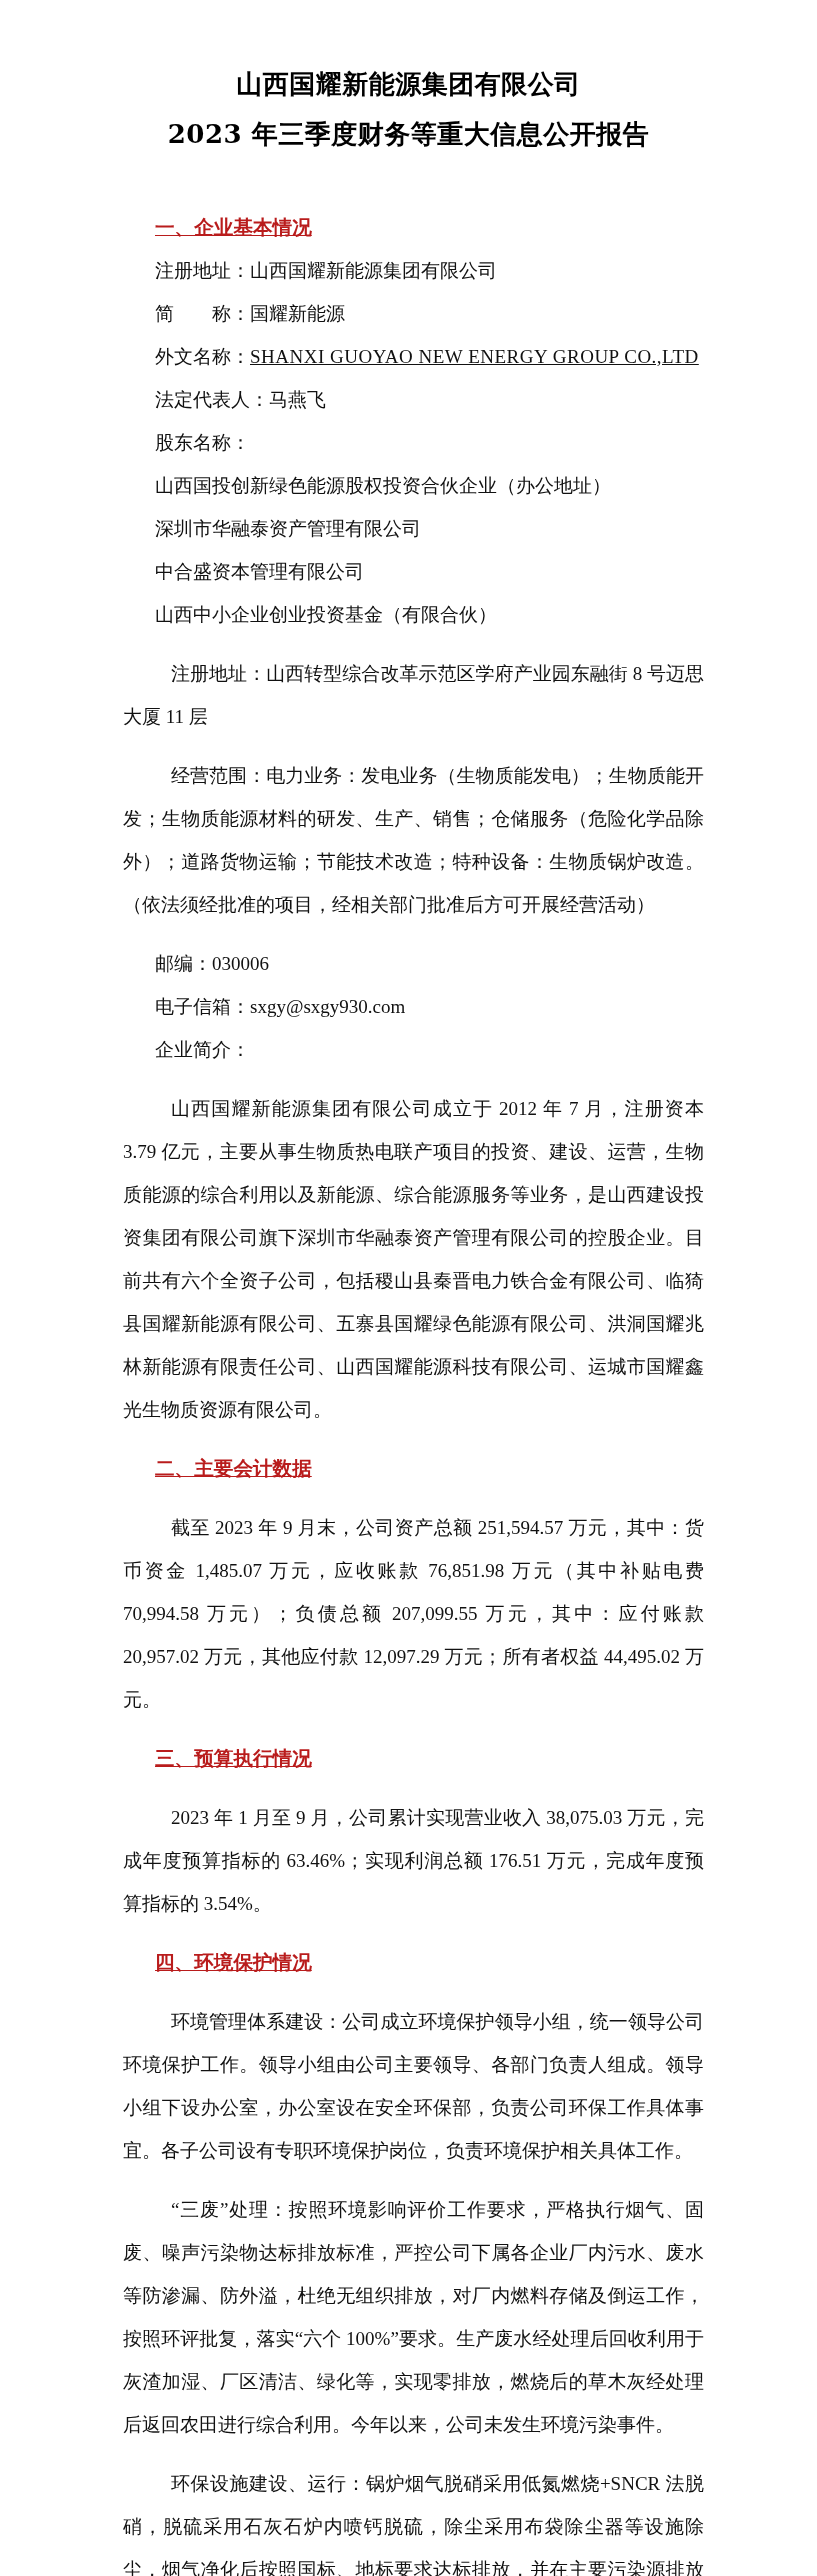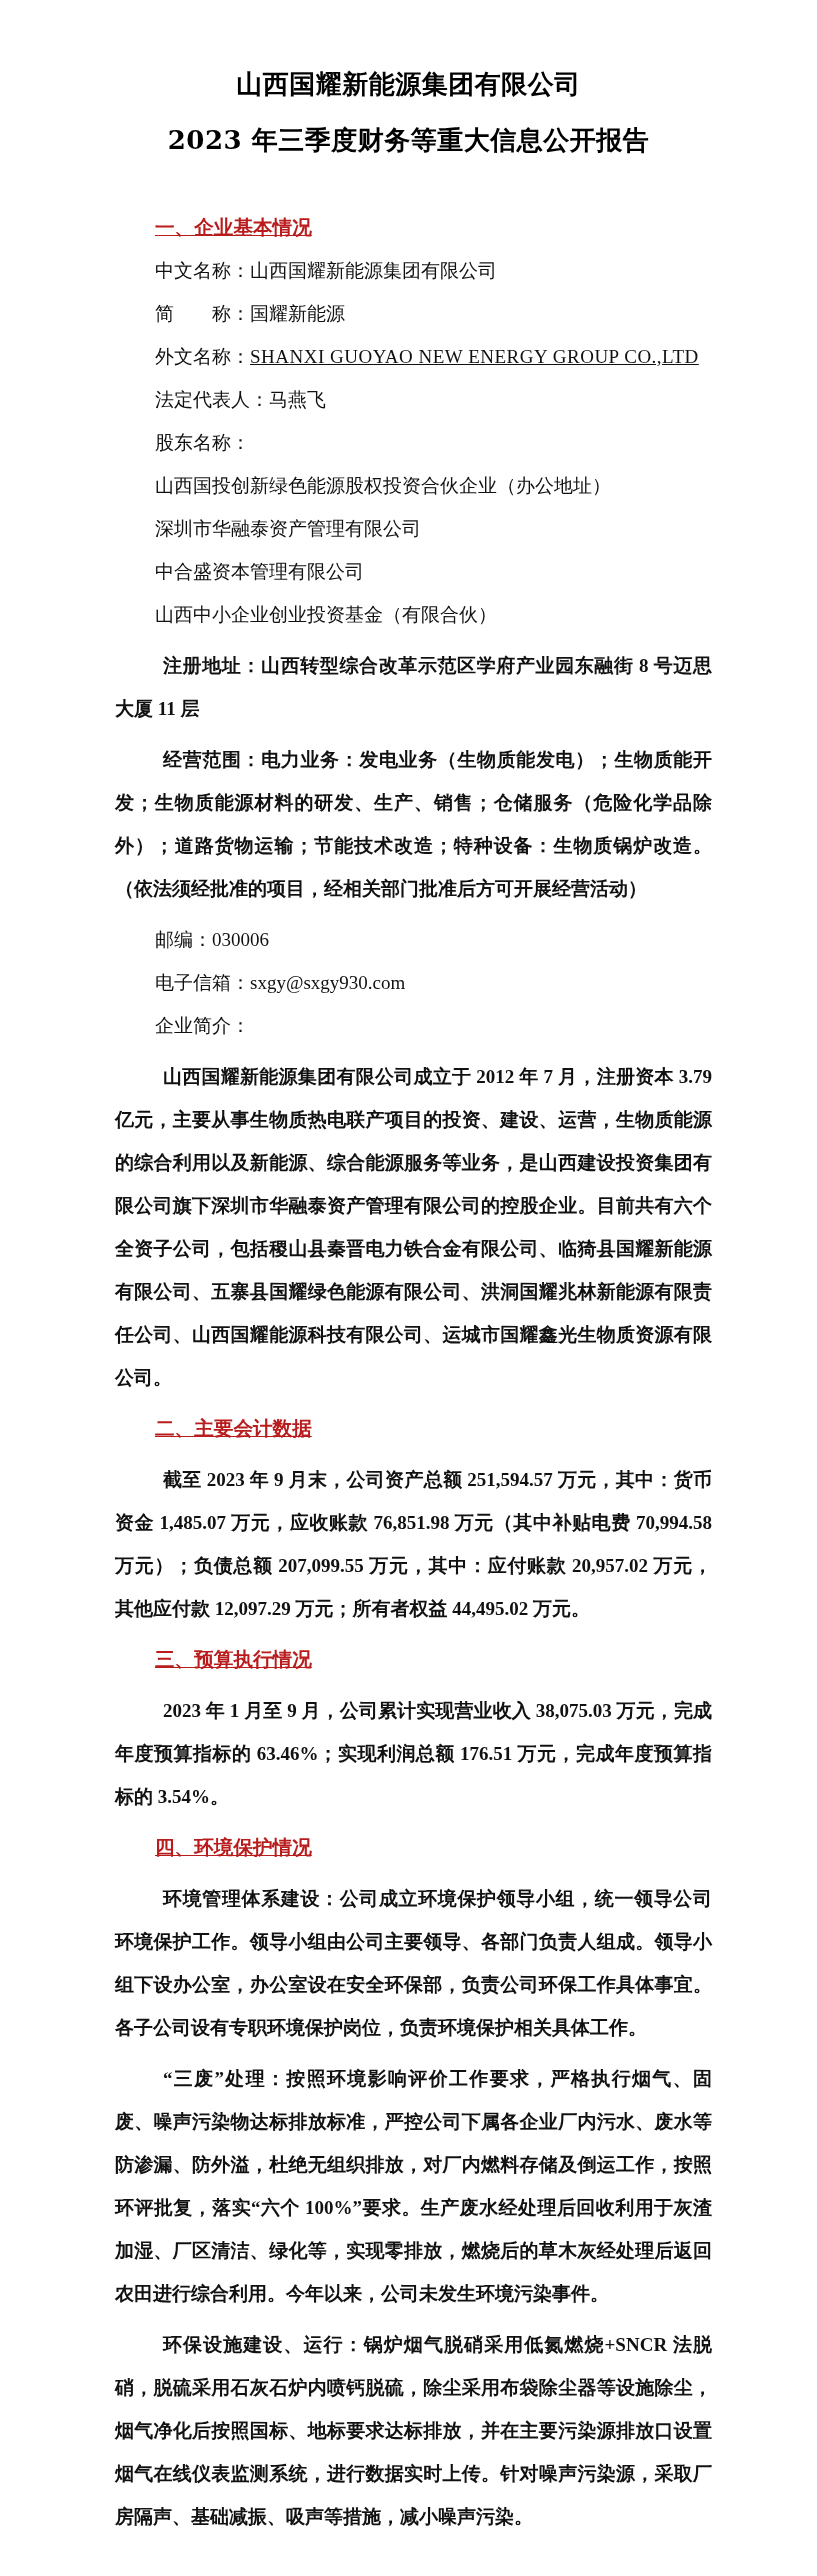--- a/index.html
+++ b/index.html
@@ -2,38 +2,38 @@
 <html style="font-size:8.2px"><head>
 <meta charset="utf-8">
 <style>
   html, body { margin: 0; padding: 0; background: #ffffff; }
   body { width: 817px; height: 3193px; position: relative; overflow: hidden; color: #111; }
   .page { position: absolute; left: 0; top: 0; width: 817px; height: 3193px; background: #fff; }
   .title { position: absolute; left: 0; width: 817px; text-align: center;
     font-family: "DejaVu Serif", "Liberation Serif", serif; font-weight: bold; font-size: 26px; letter-spacing: 0.5px; color: #000; }
   .body { position: absolute; left: 107px; width: 613px; top: 206px;
     font-family: "Liberation Serif", "DejaVu Serif", serif; font-size: 19px; line-height: 43px; color: #111; }
-  .p { margin: 8px; text-align: justify; text-align-last: left; font-weight: bold; }
+  .p { margin: 16px; text-align: justify; text-align-last: left; }
   .ind { text-indent: 48px; }
   .h { margin: 0; padding-left: 48px; font-family: "DejaVu Sans", "Liberation Sans", sans-serif; font-weight: bold; font-size: 19.6px; color: #b91c1c; text-decoration: underline; }
   .fld { margin: 0; padding-left: 48px; }
   .sp { letter-spacing: 0.5px; text-decoration: underline; }
 </style>
 </head>
 <body>
 
 <div class="page">
 
   <div class="title" style="top:67px;">山西国耀新能源集团有限公司</div>
-  <div class="title" style="top:123px;">2023 年三季度财务等重大信息公开报告</div>
+  <div class="title" style="top:117px;">2023 年三季度财务等重大信息公开报告</div>
 
   <div class="body">
 
     <p class="h">一、企业基本情况</p>
-    <p class="fld"><span>中文名称：</span><span>山西国耀新能源集团有限公司</span></p>
+    <p class="fld"><span>注册地址：</span><span>山西国耀新能源集团有限公司</span></p>
     <p class="fld"><span>简　　称：</span><span>国耀新能源</span></p>
     <p class="fld"><span>外文名称：</span><span class="sp">SHANXI GUOYAO NEW ENERGY GROUP CO.,LTD</span></p>
     <p class="fld"><span>法定代表人：</span><span>马燕飞</span></p>
     <p class="fld">股东名称：</p>
     <p class="fld">山西国投创新绿色能源股权投资合伙企业（办公地址）</p>
     <p class="fld">深圳市华融泰资产管理有限公司</p>
     <p class="fld">中合盛资本管理有限公司</p>
     <p class="fld">山西中小企业创业投资基金（有限合伙）</p>
     <p class="p ind">注册地址：山西转型综合改革示范区学府产业园东融街 8 号迈思大厦 11 层</p>
     <p class="p ind">经营范围：电力业务：发电业务（生物质能发电）；生物质能开发；生物质能源材料的研发、生产、销售；仓储服务（危险化学品除外）；道路货物运输；节能技术改造；特种设备：生物质锅炉改造。（依法须经批准的项目，经相关部门批准后方可开展经营活动）</p>

